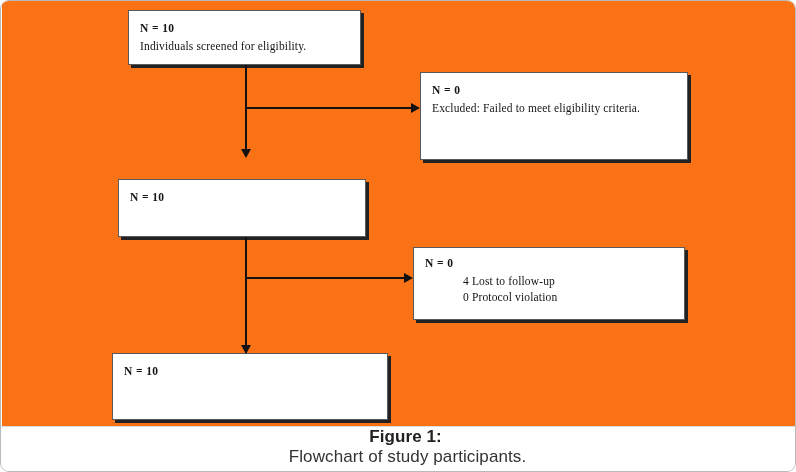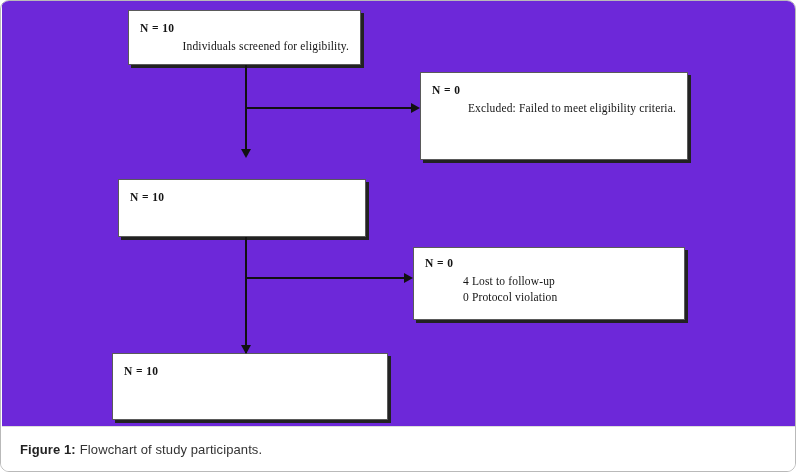--- a/index.html
+++ b/index.html
@@ -27,21 +27,21 @@
     overflow: hidden;
   }
 
   
   #flow-canvas {
     position: absolute;
     left: 1px;
     top: 0px;
     width: 793px;
     height: 425px;
-    background: #6d28d9;
+    background: #f97316;
     border-bottom: 1px solid #dddddd;
   }
 
   
   .flow-box {
     position: absolute;
     box-sizing: border-box;
     background: #ffffff;
     border: 1px solid #5a5a5a;
     box-shadow: 3px 3px 0 0 #222222;
@@ -51,21 +51,20 @@
     color: #141414;
   }
   .flow-box .n-line {
     font-weight: bold;
     letter-spacing: 0.4px;
     margin-bottom: 1px;
   }
   .flow-box .body-line {
     letter-spacing: 0.15px;
     white-space: normal;
-    text-align: right;
   }
   .flow-box .sub-line {
     letter-spacing: 0.15px;
     padding-left: 38px;
   }
 
   
   #box-screened   { left: 126px; top:  9px;  width: 233px; height: 55px; }
   #box-excluded-1 { left: 418px; top: 71px;  width: 268px; height: 88px; }
   #box-randomized { left: 116px; top: 178px; width: 248px; height: 58px; }
@@ -115,23 +114,24 @@
     left: 0;
     top: 426px;
     width: 794px;
     height: 45px;
     background: #ffffff;
     display: flex;
     align-items: center;
     box-sizing: border-box;
     padding-left: 19px;
     font-family: "Liberation Sans", "DejaVu Sans", sans-serif;
-    font-size: 13px;
+    font-size: 17px;
     color: #333333;
     letter-spacing: 0.1px;
+    flex-direction: column;
   }
   #figure-caption .caption-label {
     font-weight: bold;
     color: #222222;
     margin-right: 4px;
   }
 </style>
 </head>
 <body>
 

